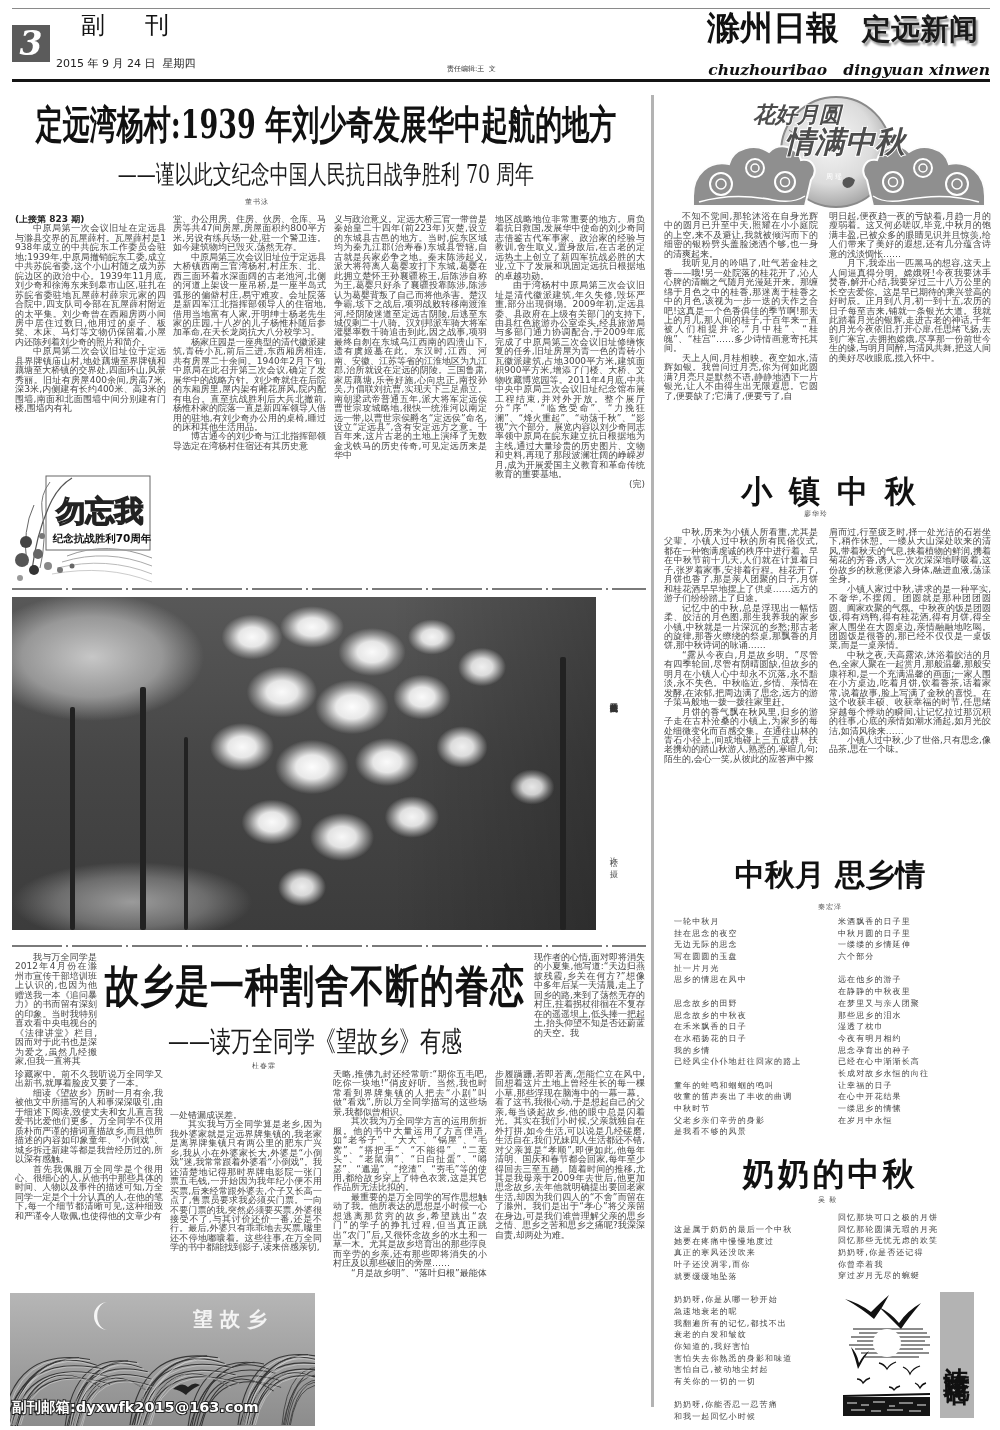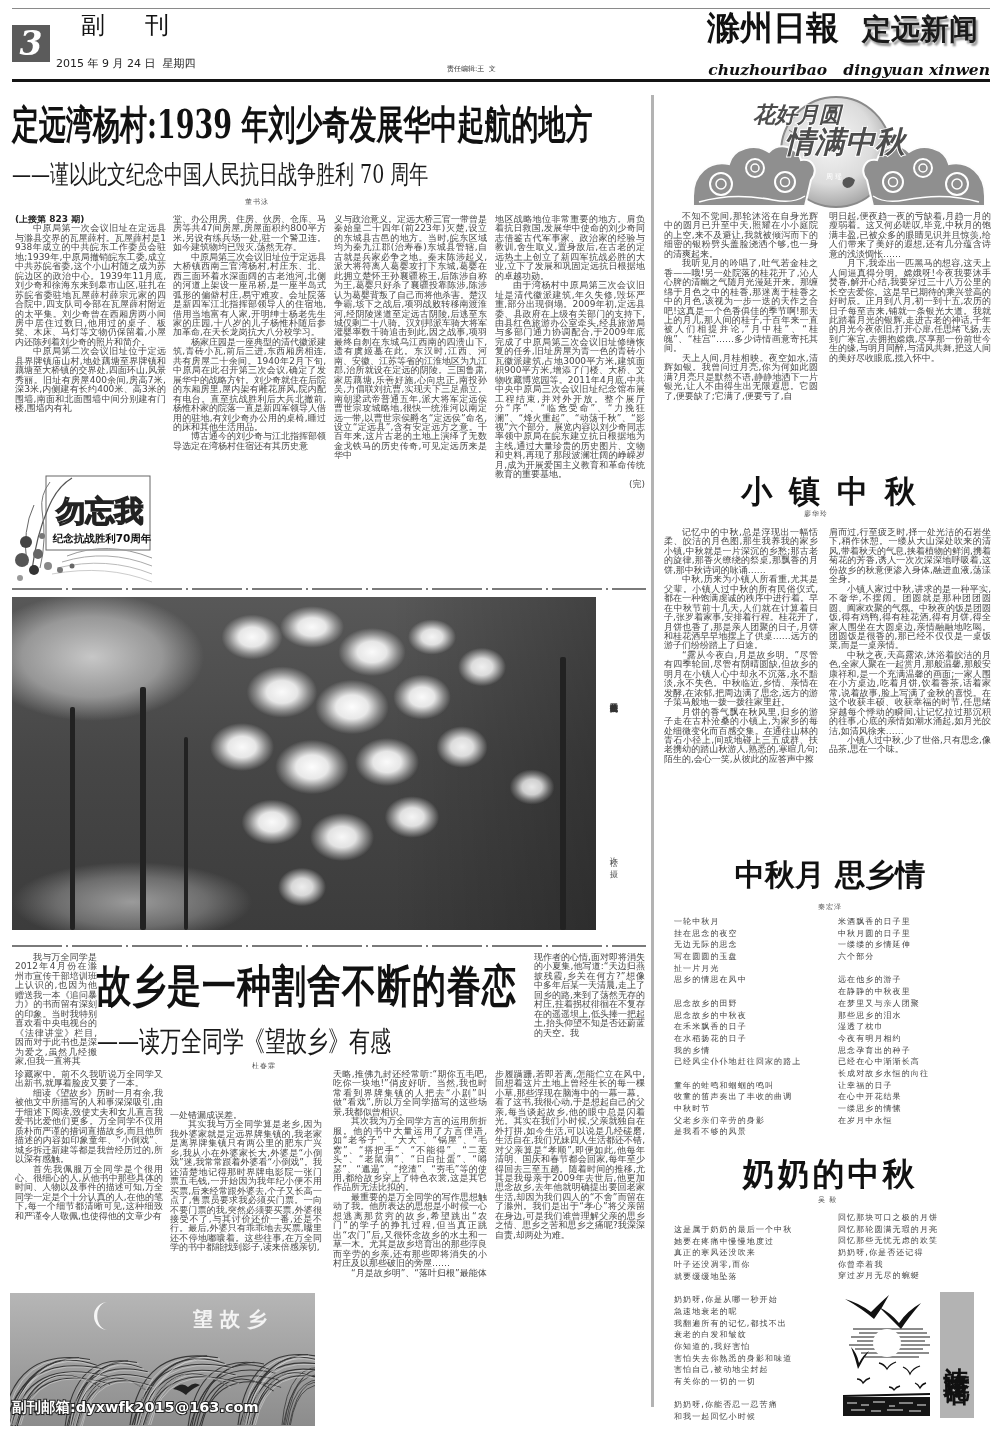--- a/index.html
+++ b/index.html
@@ -15,21 +15,21 @@
 .section{left:81px;top:10px;font:24px/30px "DejaVu Sans",sans-serif;letter-spacing:40px;color:#111;white-space:nowrap}
 .date{left:56px;top:57px;font:11px/14px "DejaVu Sans",sans-serif;white-space:pre;color:#222}
 .editor{left:447px;top:65px;font:7px/9px "DejaVu Sans",sans-serif;color:#333;white-space:pre}
 .mast{left:707px;top:8px;font:bold 33px/40px "DejaVu Serif",serif;color:#111;white-space:nowrap}
 .mast-sub{left:862px;top:11px;font:bold 29px/36px "DejaVu Sans",sans-serif;color:#1a1a1a;text-shadow:2px 3px 2px #9a9a9a;white-space:nowrap}
 .pinyin{left:662px;top:60px;width:328px;text-align:right;font:italic bold 15.5px/20px "DejaVu Serif",serif;color:#111;white-space:pre}
 .vline{left:651px;top:95px;width:3px;height:1312px;background:#b3b3b3}
 .dash{left:12px;width:634px;height:2px;background:repeating-linear-gradient(90deg,#7a7a7a 0 50px,transparent 50px 54px,#7a7a7a 54px 56px,transparent 56px 60px)}
 
 
-.headline{white-space:nowrap;color:#111}
+.headline{text-align:center;white-space:nowrap;color:#111}
 .headline span{display:inline-block}
 .h1 span{font:bold 27px/34px "DejaVu Serif",serif;transform:scaleY(1.45)}
 .h1-sub span{font:19px/24px "DejaVu Serif",serif;transform:scaleY(1.35);color:#1a1a1a}
 .h2 span{font:bold 34px/40px "DejaVu Sans",sans-serif;transform:scaleY(1.3);letter-spacing:1px}
 .h2-sub span{font:21px/26px "DejaVu Serif",serif;transform:scaleY(1.35);color:#1a1a1a}
 .byline{font:7px/9px "DejaVu Sans",sans-serif;color:#555;letter-spacing:1px;white-space:pre}
 
 
 .col{position:absolute;font:9px/9.45px "DejaVu Sans",sans-serif;color:#474747;text-align:justify;overflow:hidden;word-break:break-all}
 .col p{text-indent:2em}
@@ -294,22 +294,22 @@
     <div class="paras">
         <p>明日起,便夜趋一夜的亏缺着,月趋一月的瘦弱着。这又何必嗟叹,毕竟,中秋月的饱满丰盈,已被众多的眼睛见识并且惊羡,给人们带来了美好的遐想,还有几分蕴含诗意的浅淡惆怅……</p>
         <p>月下,我牵出一匹黑马的想容,这天上人间逼真得分明。嫦娥呀!今夜我要沐手焚香,解开心结,我要穿过三十八万公里的长空去爱你。这是早已期待的乘兴登高的好时辰。正月到八月,初一到十五,农历的日子每至吉来,铺就一条银光大道。我就此踏着月光的银辉,走进古老的神话,千年的月光今夜依旧,打开心扉,任思绪飞扬,去到广寒宫,去拥抱嫦娥,尽享那一份前世今生的缘,与明月同醉,与清风共舞,把这人间的美好尽收眼底,揽入怀中。</p>
       </div>
   </div>
 
   <div class="abs rt rt-town">小 镇 中 秋</div>
   <div class="abs byline" style="left:804px;top:510px">廖华玲</div>
   <div class="col" style="left:664px;top:528px;width:154px;height:316px">
     <div class="paras">
+        <p>中秋,历来为小镇人所看重,尤其是父辈。小镇人过中秋的所有民俗仪式,都在一种饱满虔诚的秩序中进行着。早在中秋节前十几天,人们就在计算着日子,张罗着家事,安排着行程。桂花开了,月饼也香了,那是亲人团聚的日子,月饼和桂花酒早早地摆上了供桌……远方的游子们纷纷踏上了归途。</p>
         <p>记忆中的中秋,总是浮现出一幅恬柔、皎洁的月色图,那生我养我的家乡小镇,中秋就是一片深沉的乡愁;那古老的旋律,那香火缭绕的祭桌,那飘香的月饼,那中秋诗词的咏诵……</p>
-        <p>中秋,历来为小镇人所看重,尤其是父辈。小镇人过中秋的所有民俗仪式,都在一种饱满虔诚的秩序中进行着。早在中秋节前十几天,人们就在计算着日子,张罗着家事,安排着行程。桂花开了,月饼也香了,那是亲人团聚的日子,月饼和桂花酒早早地摆上了供桌……远方的游子们纷纷踏上了归途。</p>
         <p>“露从今夜白,月是故乡明。”尽管有四季轮回,尽管有阴晴圆缺,但故乡的明月在小镇人心中却永不沉落,永不黯淡,永不失色。中秋临近,乡情、亲情在发酵,在浓郁,把周边满了思念,远方的游子策马般地一拨一拨往家里赶。</p>
         <p>月饼的香气飘在秋风里,归乡的游子走在古朴沧桑的小镇上,为家乡的每处细微变化而百感交集。在通往山林的青石小径上,间或地碰上三五成群、扶老携幼的踏山秋游人,熟悉的,寒暄几句;陌生的,会心一笑,从彼此的应答声中擦</p>
       </div>
   </div>
   <div class="col cont" style="left:829px;top:528px;width:162px;height:316px">
     <div class="paras">
         <p>肩而过,行至疲乏时,择一处光洁的石岩坐下,稍作休憩。一缕从大山深处吹来的清风,带着秋天的气息,挟着植物的鲜润,携着菊花的芳香,诱人一次次深深地呼吸着,这份故乡的秋意便渗入身体,融进血液,荡漾全身。</p>
         <p>小镇人家过中秋,讲求的是一种平实,不奢华,不摆阔。团圆就是那种团团圆圆、阖家欢聚的气氛。中秋夜的饭是团圆饭,得有鸡鸭,得有桂花酒,得有月饼,得全家人围坐在大圆桌边,亲情融融地吃喝。团圆饭是很香的,那已经不仅仅是一桌饭菜,而是一桌亲情。</p>
         <p>中秋之夜,天高露浓,沐浴着皎洁的月色,全家人聚在一起赏月,那般温馨,那般安康祥和,是一个充满温馨的画面;一家人围在小方桌边,吃着月饼,饮着香茶,话着家常,说着故事,脸上写满了金秋的喜悦。在这个收获丰硕、收获幸福的时节,任思绪穿越每个悸动的瞬间,让记忆拉过那沉积的往事,心底的亲情如潮水涌起,如月光皎洁,如清风徐来……</p>
         <p>小镇人过中秋,少了世俗,只有思念,像品茶,思在一个味。</p>

